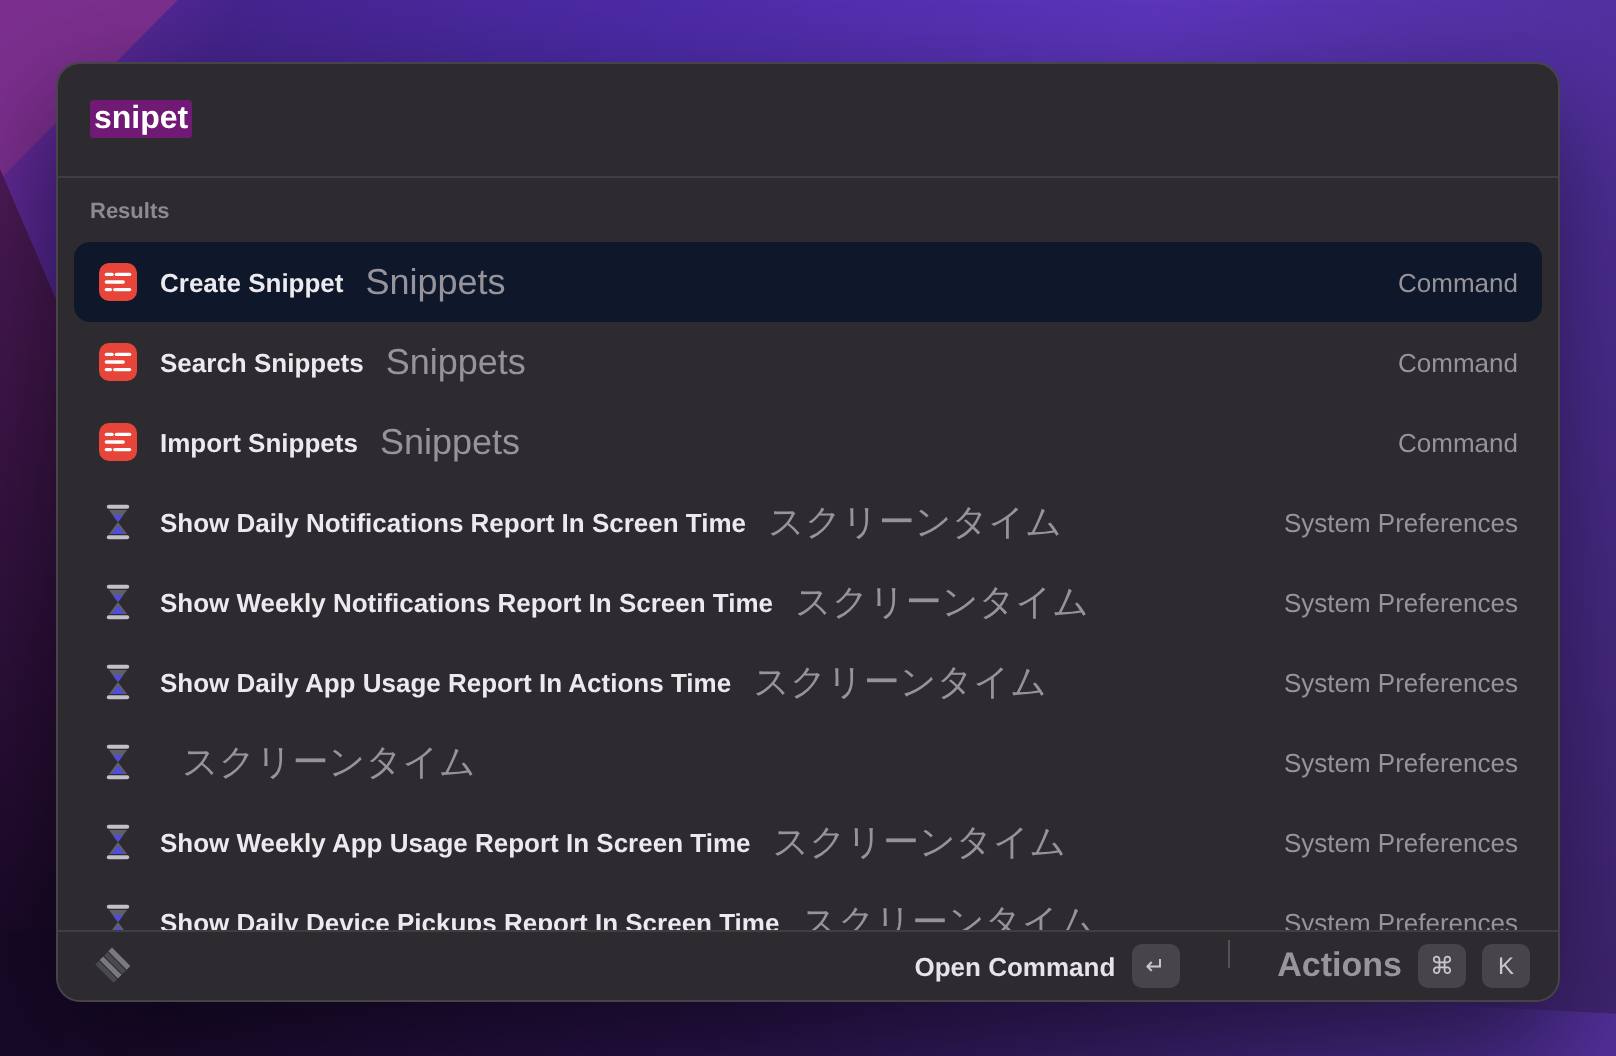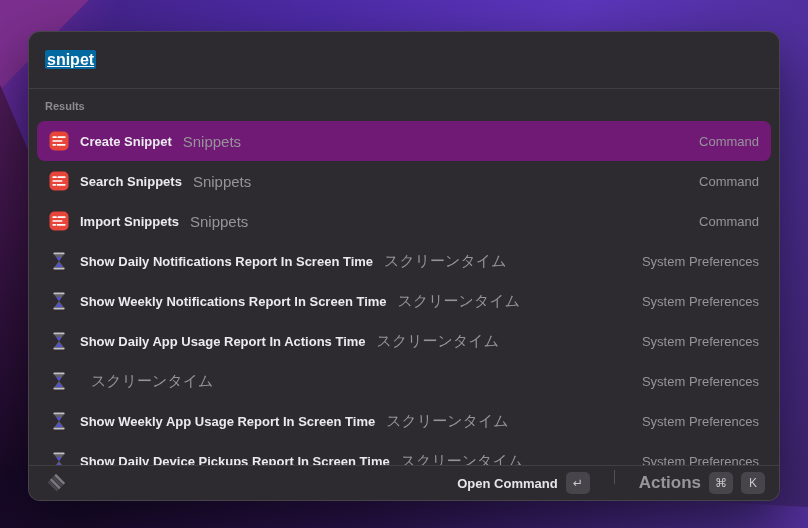--- a/index.html
+++ b/index.html
@@ -19,34 +19,34 @@
     clip-path:polygon(0 88%,100% 96%,100% 100%,0 100%);
     background:linear-gradient(90deg,#170928,#2c1450 45%,#4c2d8f 90%,#53309b); }
 
   
   .window { position:absolute; left:28px; top:31px; width:752px; height:470px;
     background:#2d2b2f; border:1px solid rgba(255,255,255,.12); border-radius:12px;
     box-shadow:0 22px 60px rgba(0,0,0,.55); display:flex; flex-direction:column; overflow:hidden; }
 
   .search-bar { flex:0 0 56px; display:flex; align-items:center; padding:0 16px; }
   .search-text { font-size:16px; font-weight:600; color:#ffffff; }
-  .search-text .sel { background:#0369a1; border-radius:2px; padding:1px 2px;text-decoration:underline; }
+  .search-text .sel { background:#701a75; border-radius:2px; padding:1px 2px; }
 
   .hdivider { flex:0 0 1px; background:rgba(255,255,255,.09); }
 
   .results-header { flex:0 0 30px; display:flex; align-items:center; padding:4px 16px 0;
     font-size:11px; font-weight:600; color:#8d8b90;text-align:right; }
 
   .list { flex:1 1 auto; overflow:hidden; padding:2px 8px 0; }
   .row { height:40px; display:flex; align-items:center; padding:0 12px; border-radius:8px; }
-  .row.selected { background:#701a75; }
+  .row.selected { background:#0f172a; }
   .row-icon { width:20px; height:20px; flex:0 0 auto; margin-right:11px; display:flex; }
   .row-icon svg { width:20px; height:20px; }
   .row-title { font-size:13px; font-weight:600; color:#eceaee; white-space:nowrap; }
-  .row-subtitle { font-size:15px; color:#96949a; margin-left:11px; white-space:nowrap; }
+  .row-subtitle { font-size:18px; color:#96949a; margin-left:11px; white-space:nowrap; }
   .row-accessory { margin-left:auto; font-size:13px; color:#96949a; white-space:nowrap; }
 
   .footer { flex:0 0 35px; border-top:1px solid rgba(255,255,255,.09);
     display:flex; align-items:center; padding:0 12px; background:#2d2b2f; }
   .footer-logo { width:22px; height:22px; margin-left:4px; opacity:.85; }
   .footer-right { margin-left:auto; display:flex; align-items:flex-start; gap:20px; }
   .footer-group { display:flex; align-items:center; gap:8px; border-radius:6px; padding:2px 2px; cursor:default; }
   .action-primary { font-size:13px; font-weight:600; color:#e6e4e8; }
   .action-secondary { font-size:17px; font-weight:600; color:#98969c; }
   .kbd { background:#47454b; color:#c9c7cc; border-radius:5px; height:22px; min-width:24px;

